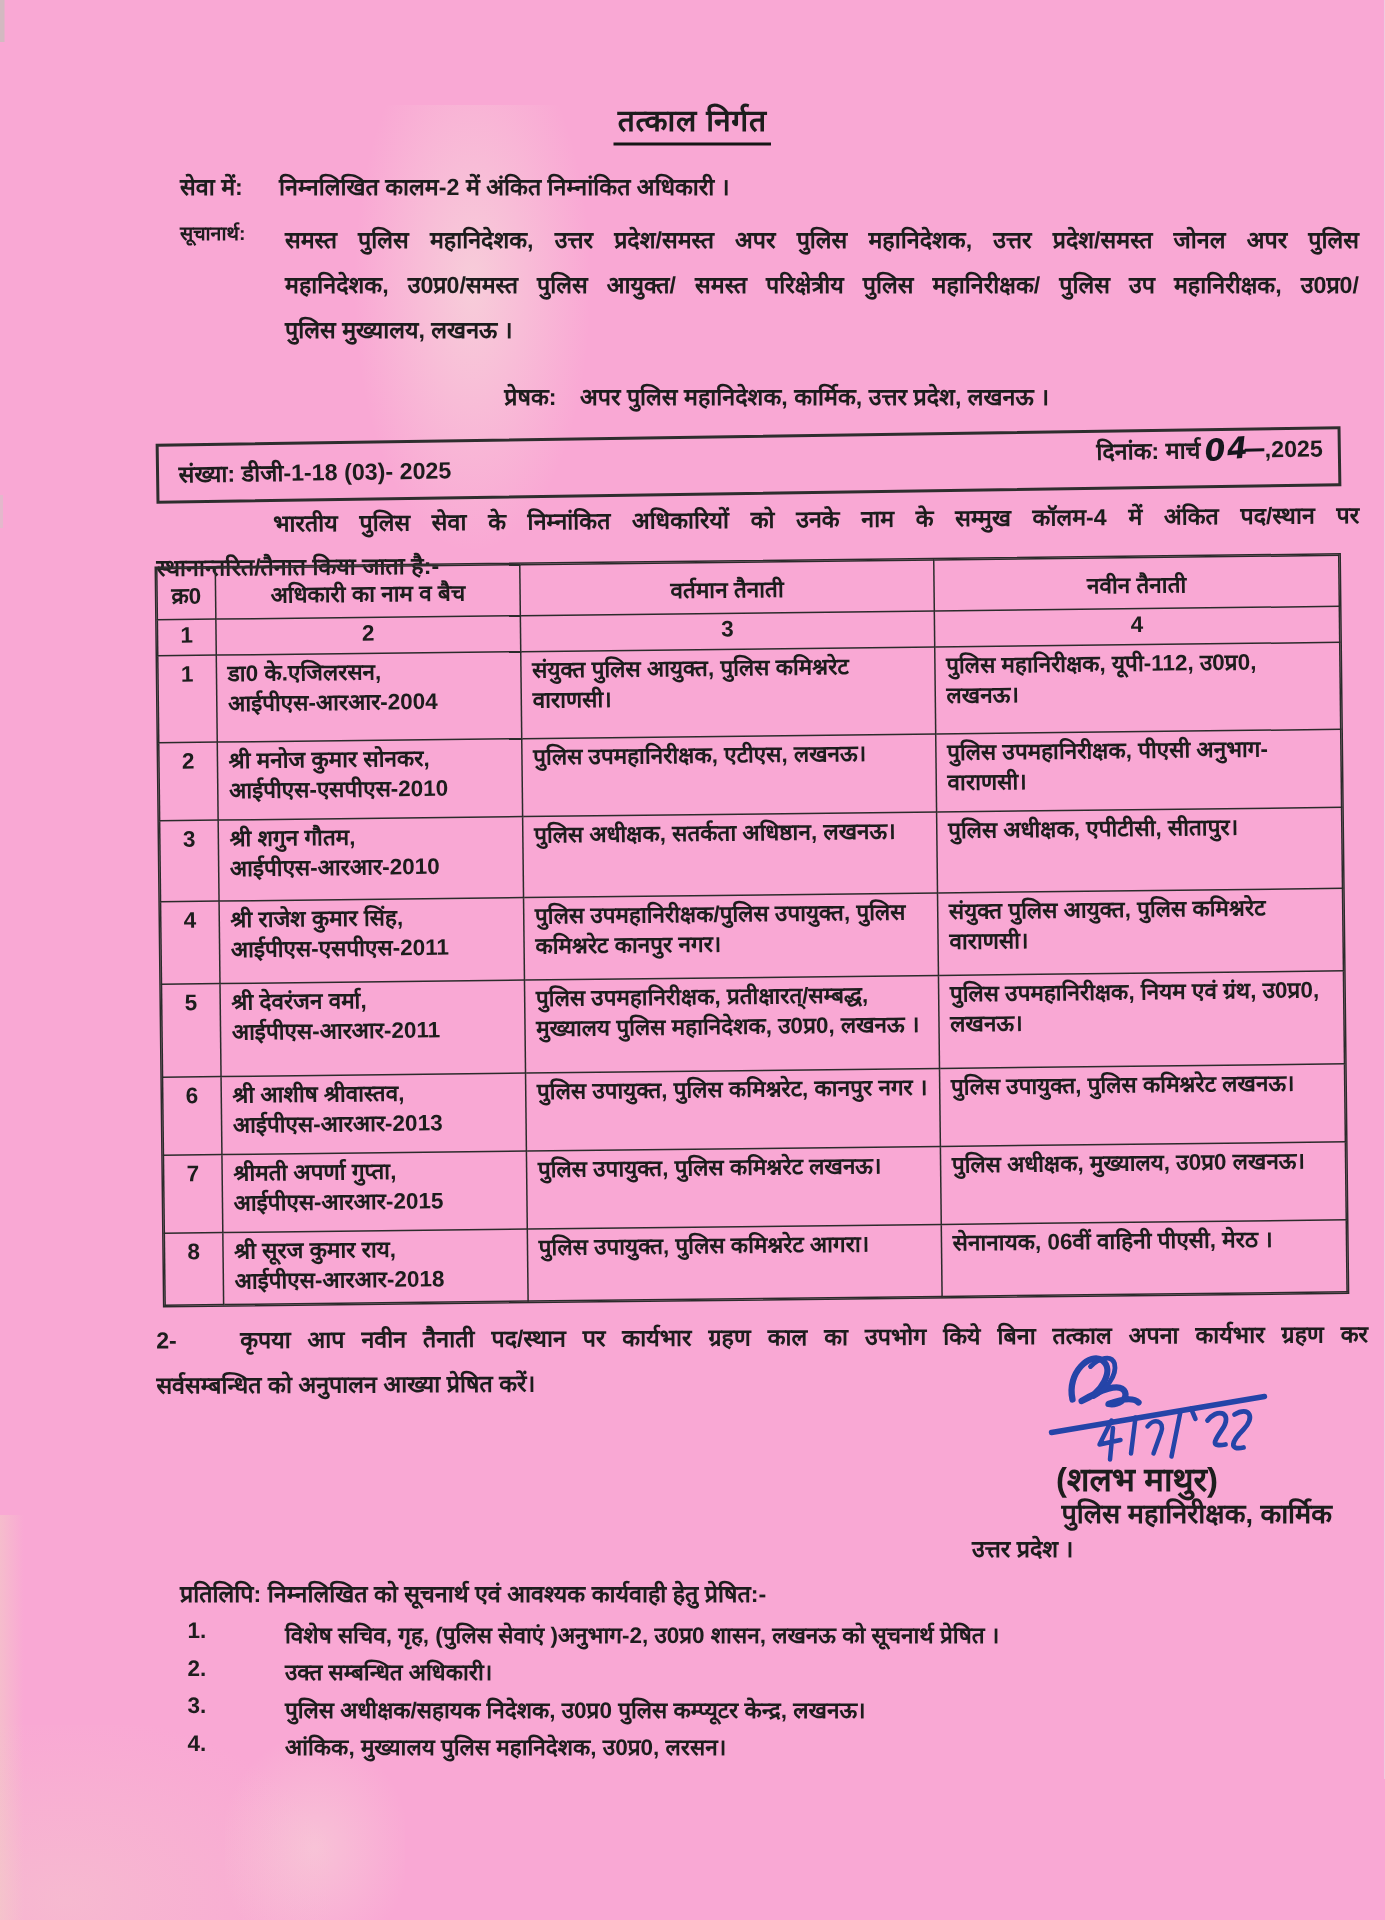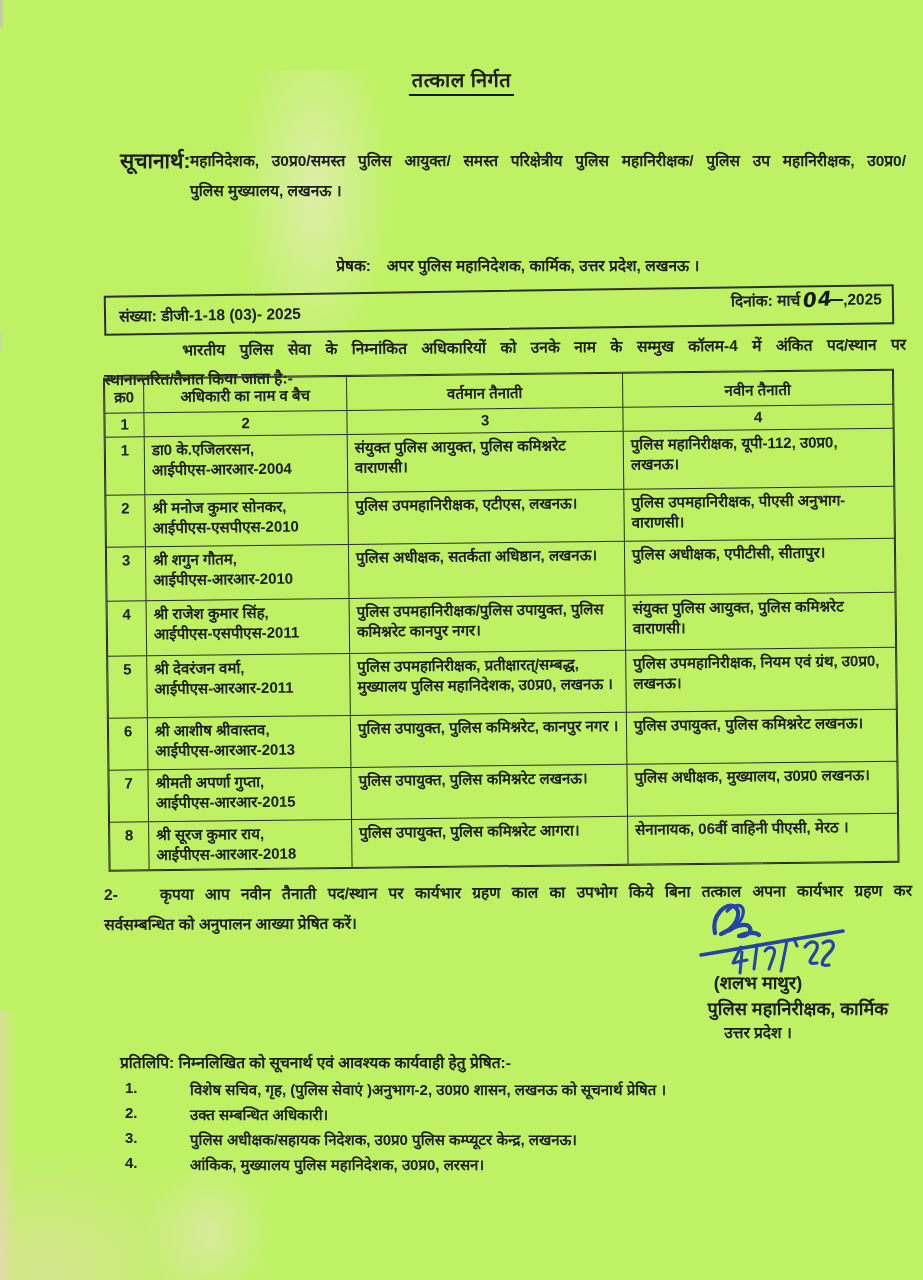--- a/index.html
+++ b/index.html
@@ -1,18 +1,18 @@
 <!DOCTYPE html>
 <html><head>
 <meta charset="utf-8">
 <style>
   html,body{margin:0;padding:0;background:#e8e8e8;}
   .page{
     position:relative;width:923px;height:1280px;margin:0 auto;
-    background:#bef264;overflow:hidden;
+    background:#f9a8d4;overflow:hidden;
     font-family:"Liberation Sans","DejaVu Sans",sans-serif;
     color:#1d1d1d;
   }
   
   .artifact{position:absolute;pointer-events:none;}
   .edge-sliver-1{left:0;top:84;width:3px;height:28px;background:#c6bfbb;opacity:.75;}
   .edge-sliver-2{left:0;top:330px;width:2px;height:22px;background:#cfc8c4;opacity:.5;}
   .beige-streak{left:235px;top:70px;width:160px;height:300px;
     background:radial-gradient(ellipse at 50% 40%,rgba(246,235,222,.55),rgba(246,235,222,0) 70%);}
   .pink-left-strip{left:0;top:1010px;width:16px;height:270px;
@@ -30,21 +30,21 @@
     letter-spacing:.5px;
   }
   .title .underlined{border-bottom:2px solid #161616;padding:0 3px 3px 3px;}
 
   .row-line{font-size:15.5px;font-weight:700;line-height:1.25;}
   .label-col{display:inline-block;}
 
   .addressee{left:120px;top:116px;width:780px;}
   .addressee .label-col{width:66px;}
 
-  .info-label{left:120px;top:146px;font-size:21px;font-weight:700;}
+  .info-label{left:120px;top:146px;font-size:13px;font-weight:700;}
   .info-lines{left:190px;top:146px;width:716px;font-size:15.5px;font-weight:700;line-height:30px;}
   .info-lines .jline{text-align:justify;text-align-last:justify;}
   .info-lines .lline{text-align:left;}
 
   .sender{left:120px;top:256px;width:780px;text-align:center;}
   .sender .label-col{width:66px;}
 
   
   .ref-box{
     left:104px;top:290px;width:786px;height:36px;
@@ -77,23 +77,23 @@
   .c1{width:39px;} .c2{width:203px;} .c3{width:276px;} .c4{width:270px;}
   .outer-border{outline:0.5px solid #2b2b2b;}
 
   .note2{left:104px;top:880px;width:808px;font-size:15.5px;font-weight:700;line-height:30px;
     transform:rotate(-0.3deg);transform-origin:0 0;}
   .note2 .marker{display:inline-block;width:56px;}
   .note2 .l1{text-align:justify;text-align-last:justify;}
 
   
   .sig-svg{left:693px;top:897px;width:165px;height:82px;}
-  .sig-name{left:648px;top:970px;width:220px;text-align:center;font-size:18px;font-weight:700;}
+  .sig-name{left:648px;top:970px;width:220px;text-align:center;font-size:22px;font-weight:700;}
   .sig-desg{left:628px;top:996px;width:260px;text-align:right;font-size:18px;font-weight:700;}
-  .sig-place{left:648px;top:1021px;width:220px;text-align:center;font-size:15.5px;font-weight:700;}
+  .sig-place{left:648px;top:1021px;width:220px;text-align:left;font-size:15.5px;font-weight:700;}
 
   
   .copy-head{left:120px;top:1051px;width:780px;font-size:15.5px;font-weight:700;}
   .copy-item{font-size:15px;font-weight:600;}
   .copy-num{position:absolute;left:125px;width:40px;}
   .copy-text{position:absolute;left:190px;width:710px;}
 </style>
 </head>
 <body>
 
@@ -103,23 +103,27 @@
   <div class="artifact edge-sliver-2"></div>
   <div class="artifact beige-streak"></div>
   <div class="artifact pink-left-strip"></div>
   <div class="artifact pink-corner"></div>
   <div class="artifact pink-bottom"></div>
 
   <div class="abs title">
     <span class="underlined">तत्काल निर्गत</span>
   </div>
 
+  <div class="abs addressee row-line">
+    <span class="label-col">सेवा में:</span><span>निम्नलिखित कालम-2 में अंकित निम्नांकित अधिकारी ।</span>
+  </div>
 
   <div class="abs info-label">सूचानार्थ:</div>
   <div class="abs info-lines">
+    <div class="jline">समस्त पुलिस महानिदेशक, उत्तर प्रदेश/समस्त अपर पुलिस महानिदेशक, उत्तर प्रदेश/समस्त जोनल अपर पुलिस</div>
     <div class="jline">महानिदेशक, उ0प्र0/समस्त पुलिस आयुक्त/ समस्त परिक्षेत्रीय पुलिस महानिरीक्षक/ पुलिस उप महानिरीक्षक, उ0प्र0/</div>
     <div class="lline">पुलिस मुख्यालय, लखनऊ ।</div>
   </div>
 
   <div class="abs sender row-line">
     <span class="label-col">प्रेषक:</span><span>अपर पुलिस महानिदेशक, कार्मिक, उत्तर प्रदेश, लखनऊ ।</span>
   </div>
 
   <div class="abs ref-box">
     <span class="ref-number">संख्या: डीजी-1-18 (03)- 2025</span>

